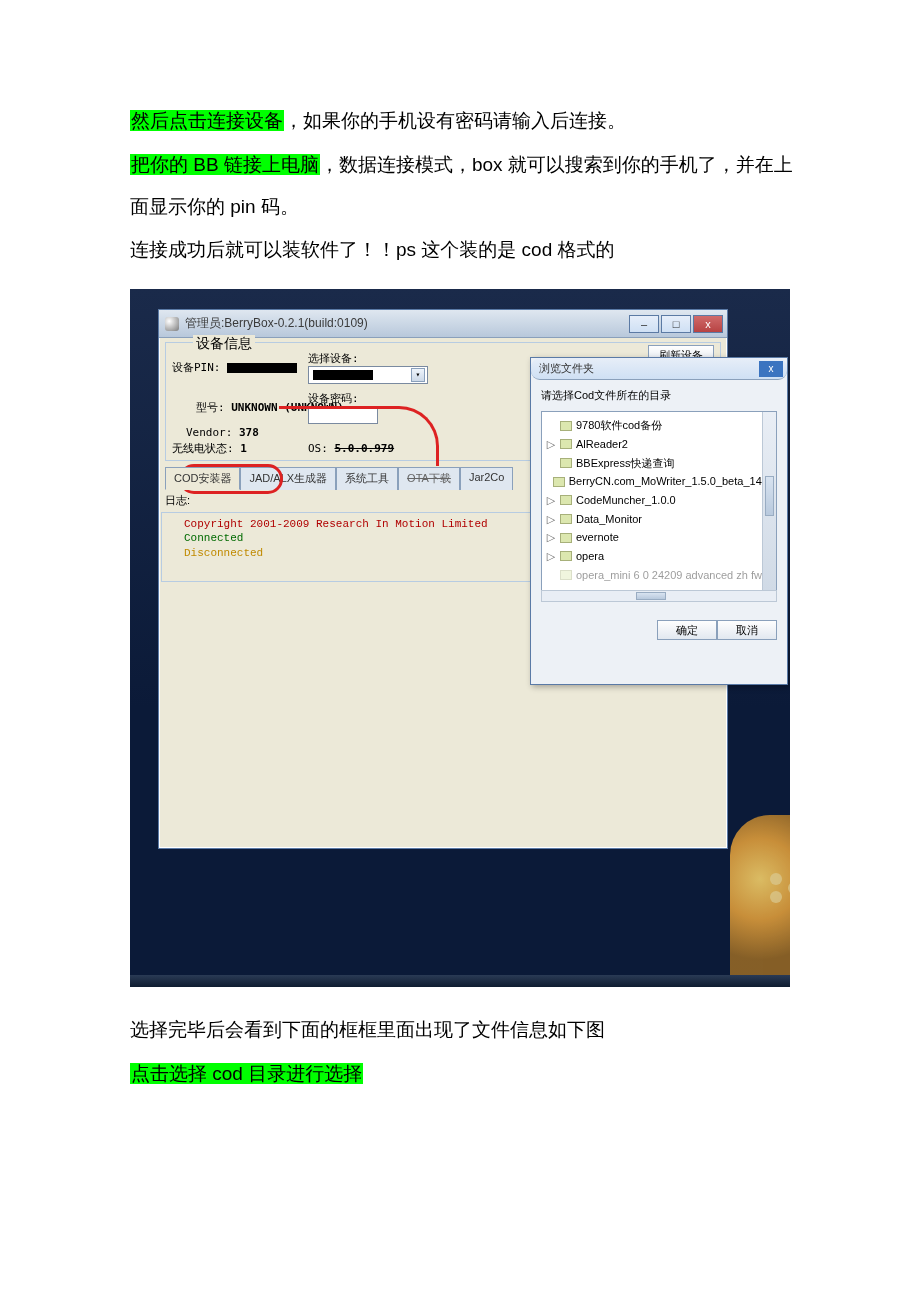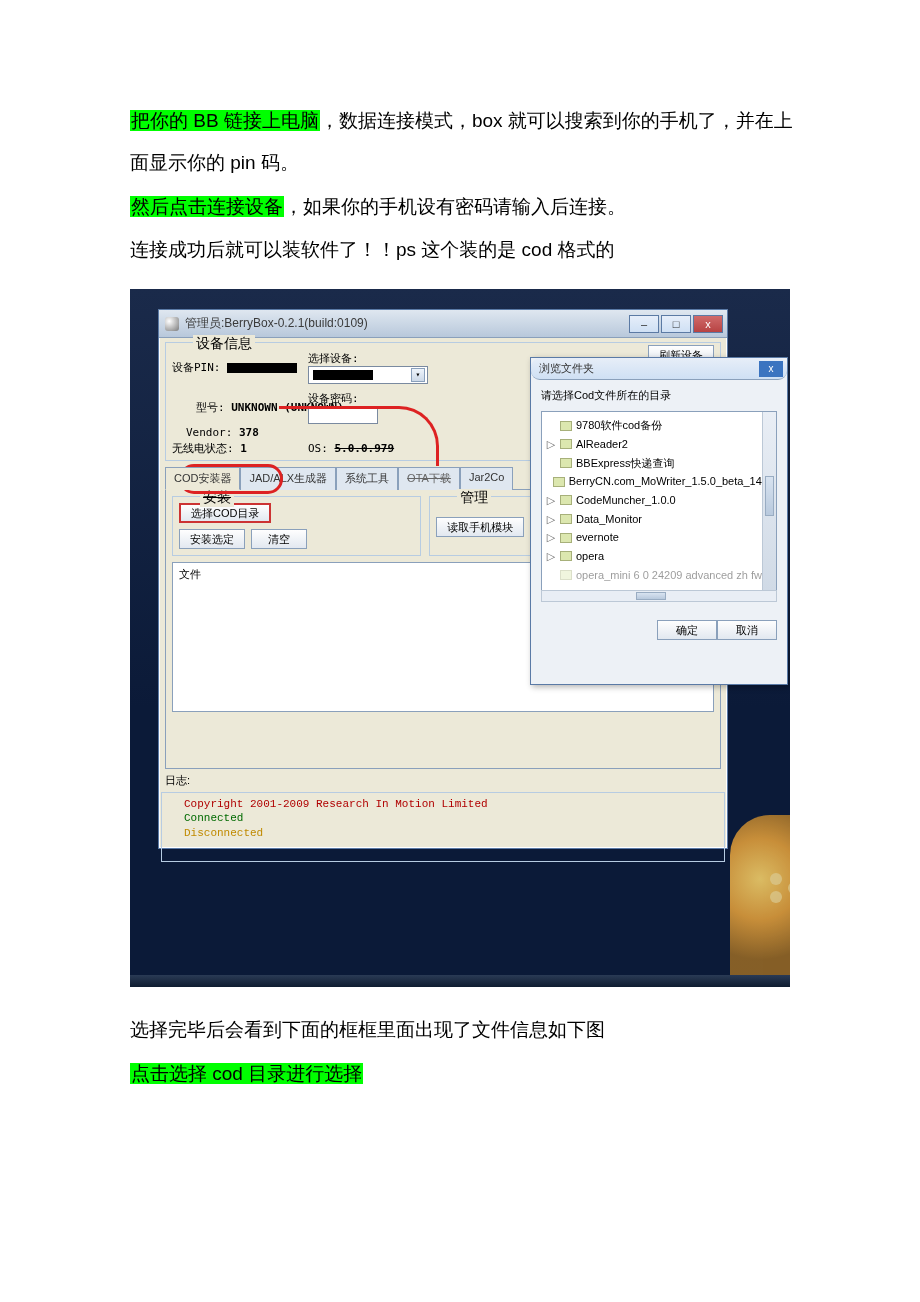--- a/index.html
+++ b/index.html
@@ -166,24 +166,24 @@
   .tree-thumb{position:absolute;left:2px;right:2px;top:64px;height:40px;background:linear-gradient(180deg,#d8e3f0,#b8c9dd);border:1px solid #99acc2;}
   .hscroll{height:12px;background:#e9eef5;border:1px solid #bcc8d6;margin-top:-1px;position:relative;}
   .hscroll .ht{position:absolute;left:40%;top:1px;bottom:1px;width:30px;background:linear-gradient(180deg,#d8e3f0,#b8c9dd);border:1px solid #99acc2;}
   .dlg-actions{display:flex;justify-content:flex-end;gap:0;margin-top:18px;align-items:center;}
 </style>
 </head>
 <body>
 
 <div class="text-body">
   <p>
-    <span class="hl">把你的 BB 链接上电脑</span><span>，数据连接模式，box 就可以搜索到你的手机了，并在上面显示你的 pin 码。</span>
+    <span class="hl">然后点击连接设备</span><span>，如果你的手机设有密码请输入后连接。</span>
   </p>
   <p>
-    <span class="hl">然后点击连接设备</span><span>，如果你的手机设有密码请输入后连接。</span>
+    <span class="hl">把你的 BB 链接上电脑</span><span>，数据连接模式，box 就可以搜索到你的手机了，并在上面显示你的 pin 码。</span>
   </p>
   <p>连接成功后就可以装软件了！！ps 这个装的是 cod 格式的</p>
 </div>
 
 <div class="screenshot-container">
   <div class="desktop-strip"></div>
   <div class="desktop-orange"></div>
   <div class="taskbar"></div>
 
   <div class="win-main">
@@ -229,45 +229,20 @@
     </div>
 
     <div class="tabs">
       <div class="tab active">COD安装器</div>
       <div class="tab">JAD/ALX生成器</div>
       <div class="tab">系统工具</div>
       <div class="tab strike">OTA下载</div>
       <div class="tab">Jar2Co</div>
     </div>
 
-    <div class="tab-body">
-      <div style="display:flex;gap:8px;">
-        <div class="sub-group" style="width:46%">
-          <span class="group-title" style="text-decoration:line-through">安装</span>
-          <div class="row" style="margin-bottom:6px;">
-            <span class="xp-btn" style="border:2px solid #cc3333">选择COD目录</span>
-          </div>
-          <div class="row">
-            <span class="xp-btn">安装选定</span>
-            <span class="xp-btn">清空</span>
-          </div>
-        </div>
-        <div class="sub-group" style="flex:1">
-          <span class="group-title">管理</span>
-          <div class="row" style="margin-top:14px">
-            <span class="xp-btn">读取手机模块</span>
-            <span class="xp-btn" style="min-width:24px">保</span>
-          </div>
-        </div>
-      </div>
-
-      <div class="files-panel">
-        <span>文件</span>
-      </div>
-    </div>
 
     <div style="margin:4px 6px 0 6px;font-size:11px">日志:</div>
     <div class="log-panel">
       <div class="log-red">Copyright 2001-2009 Research In Motion Limited</div>
       <div class="log-green">Connected</div>
       <div style="color:#c08a00">Disconnected</div>
     </div>
 
     <div class="red-circle" style="left:20px;top:154px;width:104px;height:30px;"></div>
     <div class="red-path" style="left:120px;top:96px;width:160px;height:60px;"></div>

